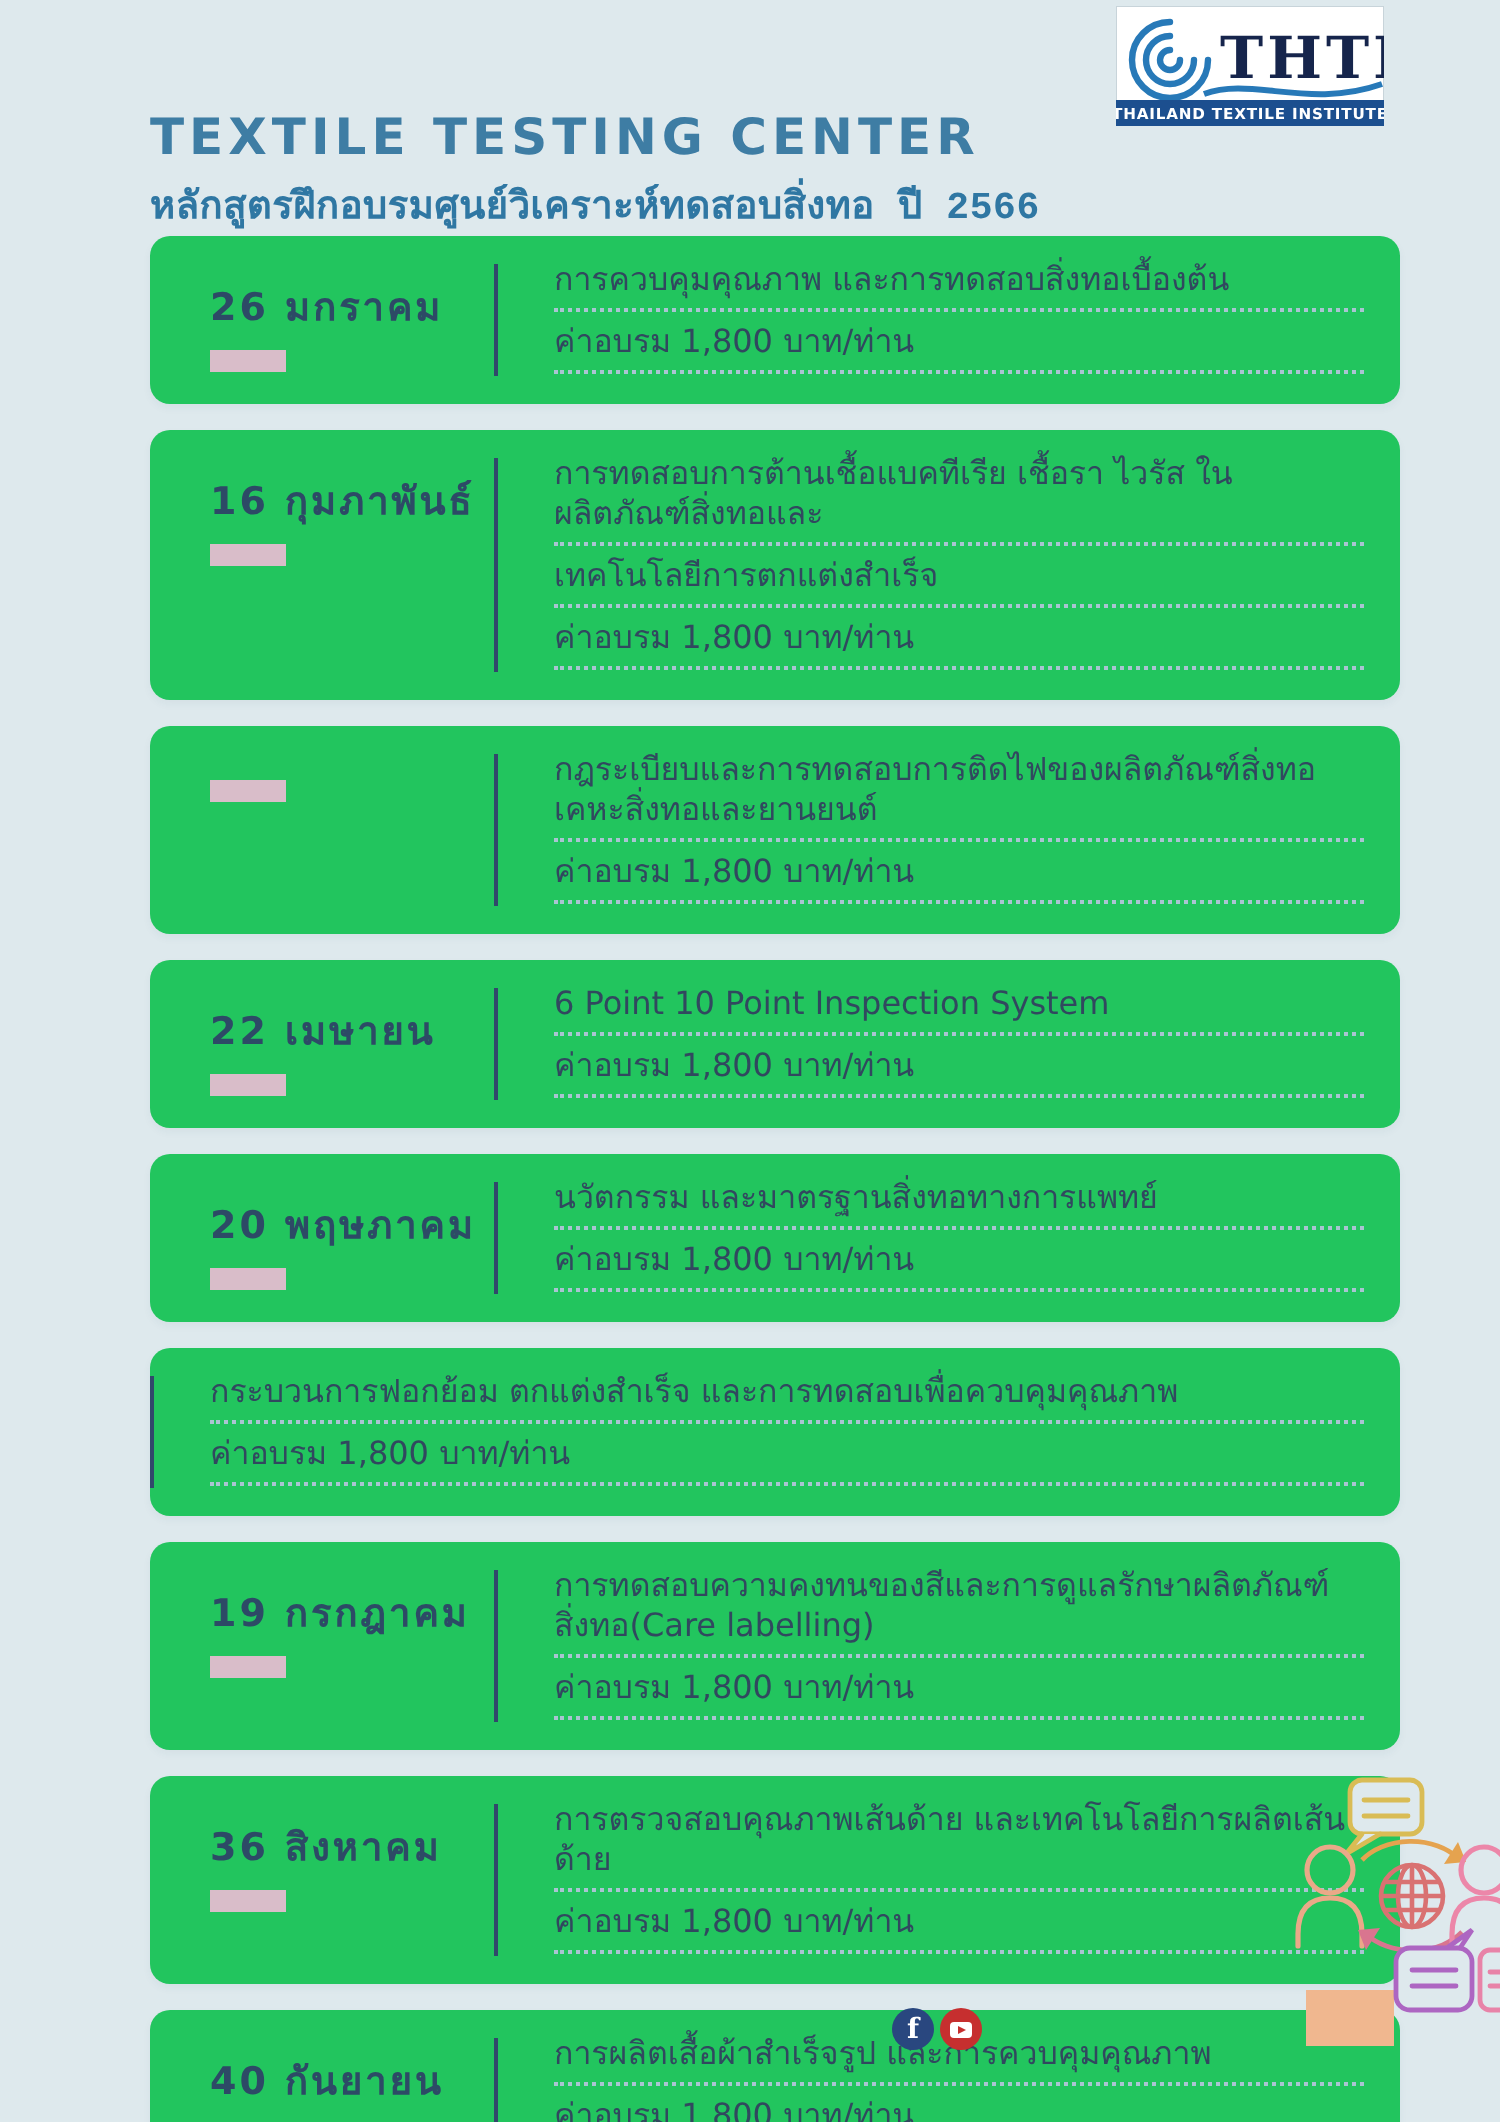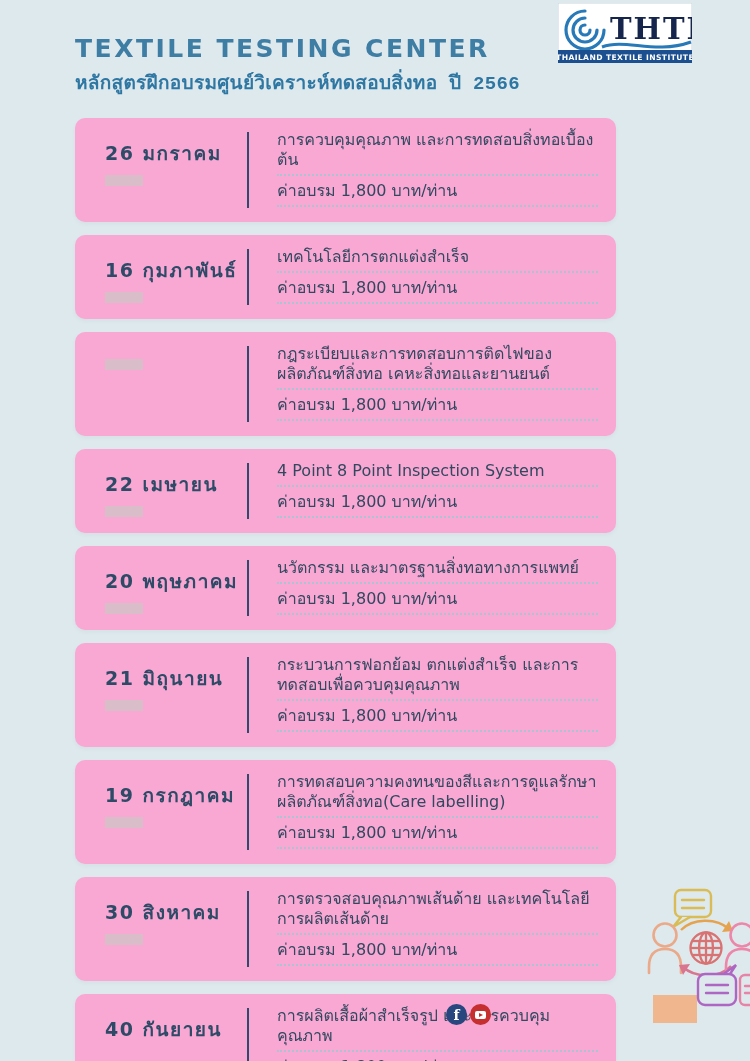--- a/index.html
+++ b/index.html
@@ -7,32 +7,32 @@
   body {
     position:relative;
     background:#dee9ed;
     font-family:"DejaVu Sans", sans-serif;
     overflow:hidden;
     color:#31485f;
   }
   
   .header { position:relative; padding:34px 58px 0 75px; height:84px; }
   .title {
-    color:#3e7da4; font-size:25px; font-weight:bold; letter-spacing:2.5px;
+    color:#3e7da4; font-size:25px; font-weight:bold; letter-spacing:2.5px;margin-top:20px;
   }
   .subtitle {
     color:#2f77a3; font-size:19px; font-weight:bold; margin-top:4px; letter-spacing:.3px;font-family:Liberation Mono, monospace;
   }
   .logo-box { position:absolute; top:3px; right:58px; width:134px; height:60px; }
   
   .list { padding:34px 50px 0 75px; width:750px; }
   .card {
-    display:flex; background:#f9a8d4; border-radius:10px;
+    display:flex; background:#22c55e; border-radius:10px;
     margin-bottom:13px; padding:10px 14px 10px 0; min-height:72px;
-    box-shadow:0 2px 4px rgba(40,70,100,.05); width:541px;
+    box-shadow:0 2px 4px rgba(40,70,100,.05); width:625px;
   }
   .date-col { width:172px; flex:0 0 172px; padding:10px 0 0 30px; }
   .date {
     color:#2d4a66; font-size:19px; font-weight:bold; letter-spacing:1.5px; white-space:nowrap;
   }
   .pink-bar { width:38px; height:11px; background:#d9bdc9; margin-top:7px; }
   .divider { flex:0 0 2px; background:#31496b; margin:4px 0; }
   .content { flex:1; padding:2px 4px 0 28px; }
   .line {
     font-size:16px; line-height:20px; color:#31485f;
@@ -94,20 +94,21 @@
   </div>
 
   <div class="card">
     <div class="date-col">
       <div class="date">16 กุมภาพันธ์</div>
       <div class="pink-bar"></div>
     </div>
     <div class="divider"></div>
     <div class="content">
       <div>
+          <div class="line">การทดสอบการต้านเชื้อแบคทีเรีย เชื้อรา ไวรัส ในผลิตภัณฑ์สิ่งทอและ</div>
           <div class="line">เทคโนโลยีการตกแต่งสำเร็จ</div>
         </div>
       <div class="line">ค่าอบรม 1,800 บาท/ท่าน</div>
     </div>
   </div>
 
   <div class="card">
     <div class="date-col">
       <div class="pink-bar"></div>
     </div>
@@ -121,45 +122,41 @@
   </div>
 
   <div class="card">
     <div class="date-col">
       <div class="date">22 เมษายน</div>
       <div class="pink-bar"></div>
     </div>
     <div class="divider"></div>
     <div class="content">
       <div>
-          <div class="line">4 Point 8 Point Inspection System</div>
+          <div class="line">6 Point 10 Point Inspection System</div>
         </div>
       <div class="line">ค่าอบรม 1,800 บาท/ท่าน</div>
     </div>
   </div>
 
   <div class="card">
     <div class="date-col">
       <div class="date">20 พฤษภาคม</div>
       <div class="pink-bar"></div>
     </div>
     <div class="divider"></div>
     <div class="content">
       <div>
           <div class="line">นวัตกรรม และมาตรฐานสิ่งทอทางการแพทย์</div>
         </div>
       <div class="line">ค่าอบรม 1,800 บาท/ท่าน</div>
     </div>
   </div>
 
   <div class="card">
-    <div class="date-col">
-      <div class="date">21 มิถุนายน</div>
-      <div class="pink-bar"></div>
-    </div>
     <div class="divider"></div>
     <div class="content">
       <div>
           <div class="line">กระบวนการฟอกย้อม ตกแต่งสำเร็จ และการทดสอบเพื่อควบคุมคุณภาพ</div>
         </div>
       <div class="line">ค่าอบรม 1,800 บาท/ท่าน</div>
     </div>
   </div>
 
   <div class="card">
@@ -171,21 +168,21 @@
     <div class="content">
       <div>
           <div class="line">การทดสอบความคงทนของสีและการดูแลรักษาผลิตภัณฑ์สิ่งทอ(Care labelling)</div>
         </div>
       <div class="line">ค่าอบรม 1,800 บาท/ท่าน</div>
     </div>
   </div>
 
   <div class="card">
     <div class="date-col">
-      <div class="date">30 สิงหาคม</div>
+      <div class="date">36 สิงหาคม</div>
       <div class="pink-bar"></div>
     </div>
     <div class="divider"></div>
     <div class="content">
       <div>
           <div class="line">การตรวจสอบคุณภาพเส้นด้าย และเทคโนโลยีการผลิตเส้นด้าย</div>
         </div>
       <div class="line">ค่าอบรม 1,800 บาท/ท่าน</div>
     </div>
   </div>

